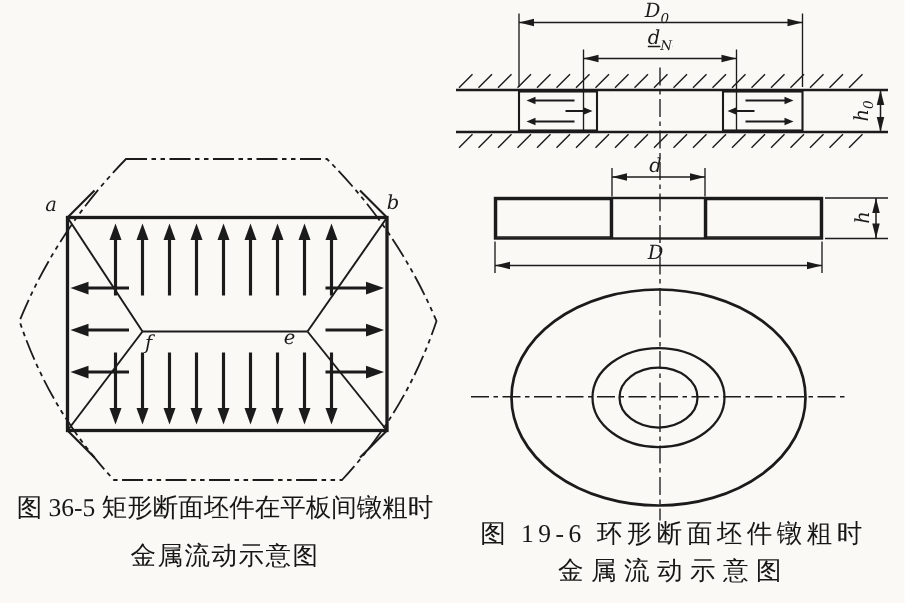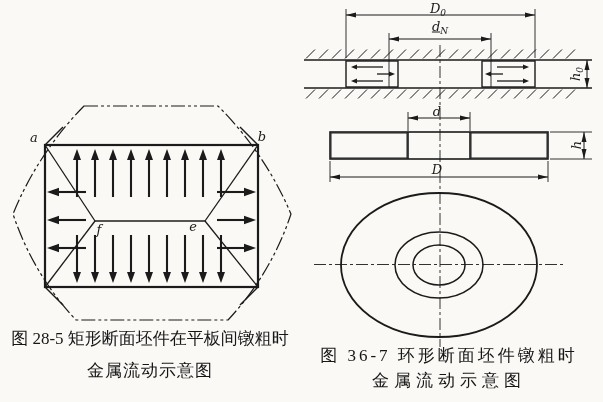--- a/index.html
+++ b/index.html
@@ -110,21 +110,21 @@
           <line x1="217" y1="248" x2="245" y2="248" stroke-width="2.1"></line>
           <polygon points="256,248 244,252.25 244,243.75"></polygon>
         </g>
     </svg>
 
     <span class="lab" style="left:34px;top:137px;">a</span>
     <span class="lab" style="left:262px;top:136px;">b</span>
     <span class="lab" style="left:99px;top:229px;">f</span>
     <span class="lab" style="left:193px;top:226px;">e</span>
 
-    <div class="cap" style="left:0;top:330px;width:300px;">图 28-5  矩形断面坯件在平板间镦粗时</div>
+    <div class="cap" style="left:0;top:330px;width:300px;">图 36-5  矩形断面坯件在平板间镦粗时</div>
     <div class="cap" style="left:0;top:362px;width:300px;letter-spacing:1px;">金属流动示意图</div>
   </div>
 
   <div class="fig" style="left:0;top:0;width:603px;height:402px;">
 
     <svg width="308" height="350" viewBox="295 0 308 350" style="left:295px;">
       <defs>
         <pattern id="hbk" width="4.5" height="4.5" patternUnits="userSpaceOnUse" patternTransform="rotate(-45)">
           <line x1="0" y1="0" x2="0" y2="4.5" stroke="#1b1b1b" stroke-width="0.9"></line>
         </pattern>
@@ -254,16 +254,16 @@
         </g>
     </svg>
 
     <span class="lab" style="left:438px;top:8px;"><i>D</i><sub>0</sub></span>
     <span class="lab" style="left:440px;top:26px;text-decoration:underline;"><i>d</i><sub>N</sub></span>
     <span class="lab rot" style="left:575px;top:74px;"><i>h</i><sub>0</sub></span>
     <span class="lab" style="left:437px;top:111px;"><i>d</i></span>
     <span class="lab rot" style="left:576px;top:145px;"><i>h</i></span>
     <span class="lab" style="left:437px;top:169px;"><i>D</i></span>
 
-    <div class="cap" style="left:295px;top:347px;width:308px;letter-spacing:3px;">图 36-7  环形断面坯件镦粗时</div>
+    <div class="cap" style="left:295px;top:347px;width:308px;letter-spacing:3px;">图 19-6  环形断面坯件镦粗时</div>
     <div class="cap" style="left:295px;top:372px;width:308px;letter-spacing:5px;">金属流动示意图</div>
   </div>
 </div>
 
 </body></html>

